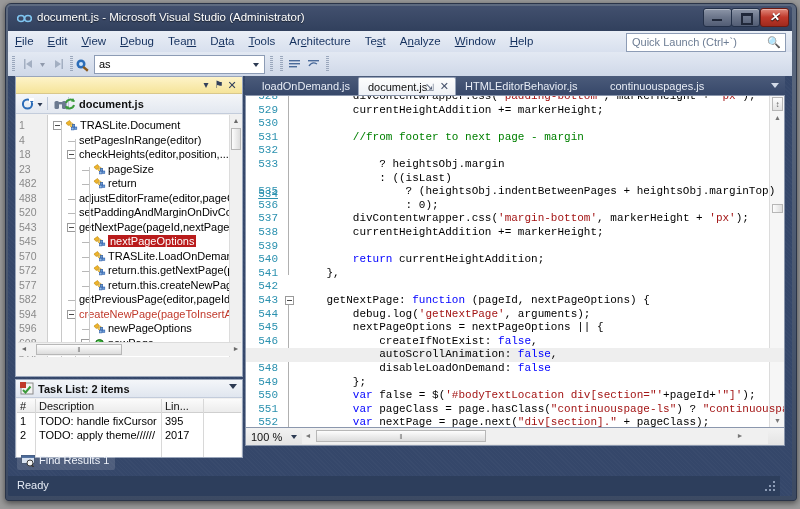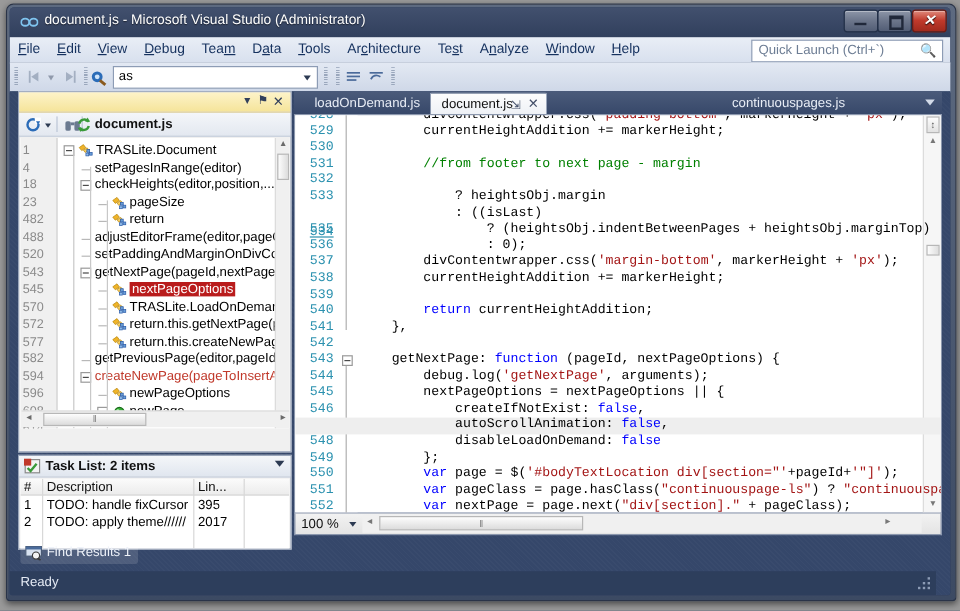--- a/index.html
+++ b/index.html
@@ -619,20 +619,23 @@
 
     <div id="editor-dock">
       <div id="tabstrip">
             <div class="etab inactive" style="left: 8px; width: 105px;">
               <span class="tl">loadOnDemand.js</span>
             </div>
             <div class="etab active" style="left: 113px; width: 98px;">
               <span class="tl">document.js</span>
               <span class="pinico">⇲</span>
               <span class="closeico">✕</span>
+            </div>
+            <div class="etab inactive" style="left: 211px; width: 145px;">
+              <span class="tl">HTMLEditorBehavior.js</span>
             </div>
             <div class="etab inactive" style="left: 356px; width: 125px;">
               <span class="tl">continuouspages.js</span>
             </div>
             <div id="tabstrip-dd"></div>
           </div>
       <div id="code-area">
         <div id="code-gutter-num">
               <div class="cln" style="top: -6px;">528</div>
               <div class="cln" style="top: 7.6px;">529</div>
@@ -686,21 +689,21 @@
             <div class="cline" style="top: 157.2px;"><span class="k">        return</span><span class="o"> currentHeightAddition;</span></div>
             <div class="cline" style="top: 170.8px;"><span class="o">    },</span></div>
             <div class="cline" style="top: 184.4px;"><span class="o"></span></div>
             <div class="cline" style="top: 198px;"><span class="o">    getNextPage: </span><span class="k">function</span><span class="o"> (pageId, nextPageOptions) {</span></div>
             <div class="cline" style="top: 211.6px;"><span class="o">        debug.log(</span><span class="s">'getNextPage'</span><span class="o">, arguments);</span></div>
             <div class="cline" style="top: 225.2px;"><span class="o">        nextPageOptions = nextPageOptions || {</span></div>
             <div class="cline" style="top: 238.8px;"><span class="o">            createIfNotExist: </span><span class="k">false</span><span class="o">,</span></div>
             <div class="cline hl" style="top: 252.4px;"><span class="inner"><span class="o">            autoScrollAnimation: </span><span class="k">false</span><span class="o">,</span></span></div>
             <div class="cline" style="top: 266px;"><span class="o">            disableLoadOnDemand: </span><span class="k">false</span></div>
             <div class="cline" style="top: 279.6px;"><span class="o">        };</span></div>
-            <div class="cline" style="top: 293.2px;"><span class="k">        var</span><span class="o"> page = $(</span><span class="s">'#bodyTextLocation div[section="'</span><span class="o">+pageId+</span><span class="s">'"]'</span><span class="o">);</span></div>
+            <div class="cline" style="top: 293.2px;"><span class="k">        var</span><span class="o"> false = $(</span><span class="s">'#bodyTextLocation div[section="'</span><span class="o">+pageId+</span><span class="s">'"]'</span><span class="o">);</span></div>
             <div class="cline" style="top: 306.8px;"><span class="k">        var</span><span class="o"> pageClass = page.hasClass(</span><span class="s">"continuouspage-ls"</span><span class="o">) ? </span><span class="s">"continuouspage-ls"</span></div>
             <div class="cline" style="top: 320.4px;"><span class="k">        var</span><span class="o"> nextPage = page.next(</span><span class="s">"div[section]."</span><span class="o"> + pageClass);</span></div>
           </div>
       <div id="code-bottom">
         <div id="zoom-val">100 %</div>
         <div id="zoom-dd"></div>
         <div id="code-hsb">
           <div id="chs-left">◄</div>
           <div id="chs-thumb">‖</div>
           <div id="chs-right">►</div>

